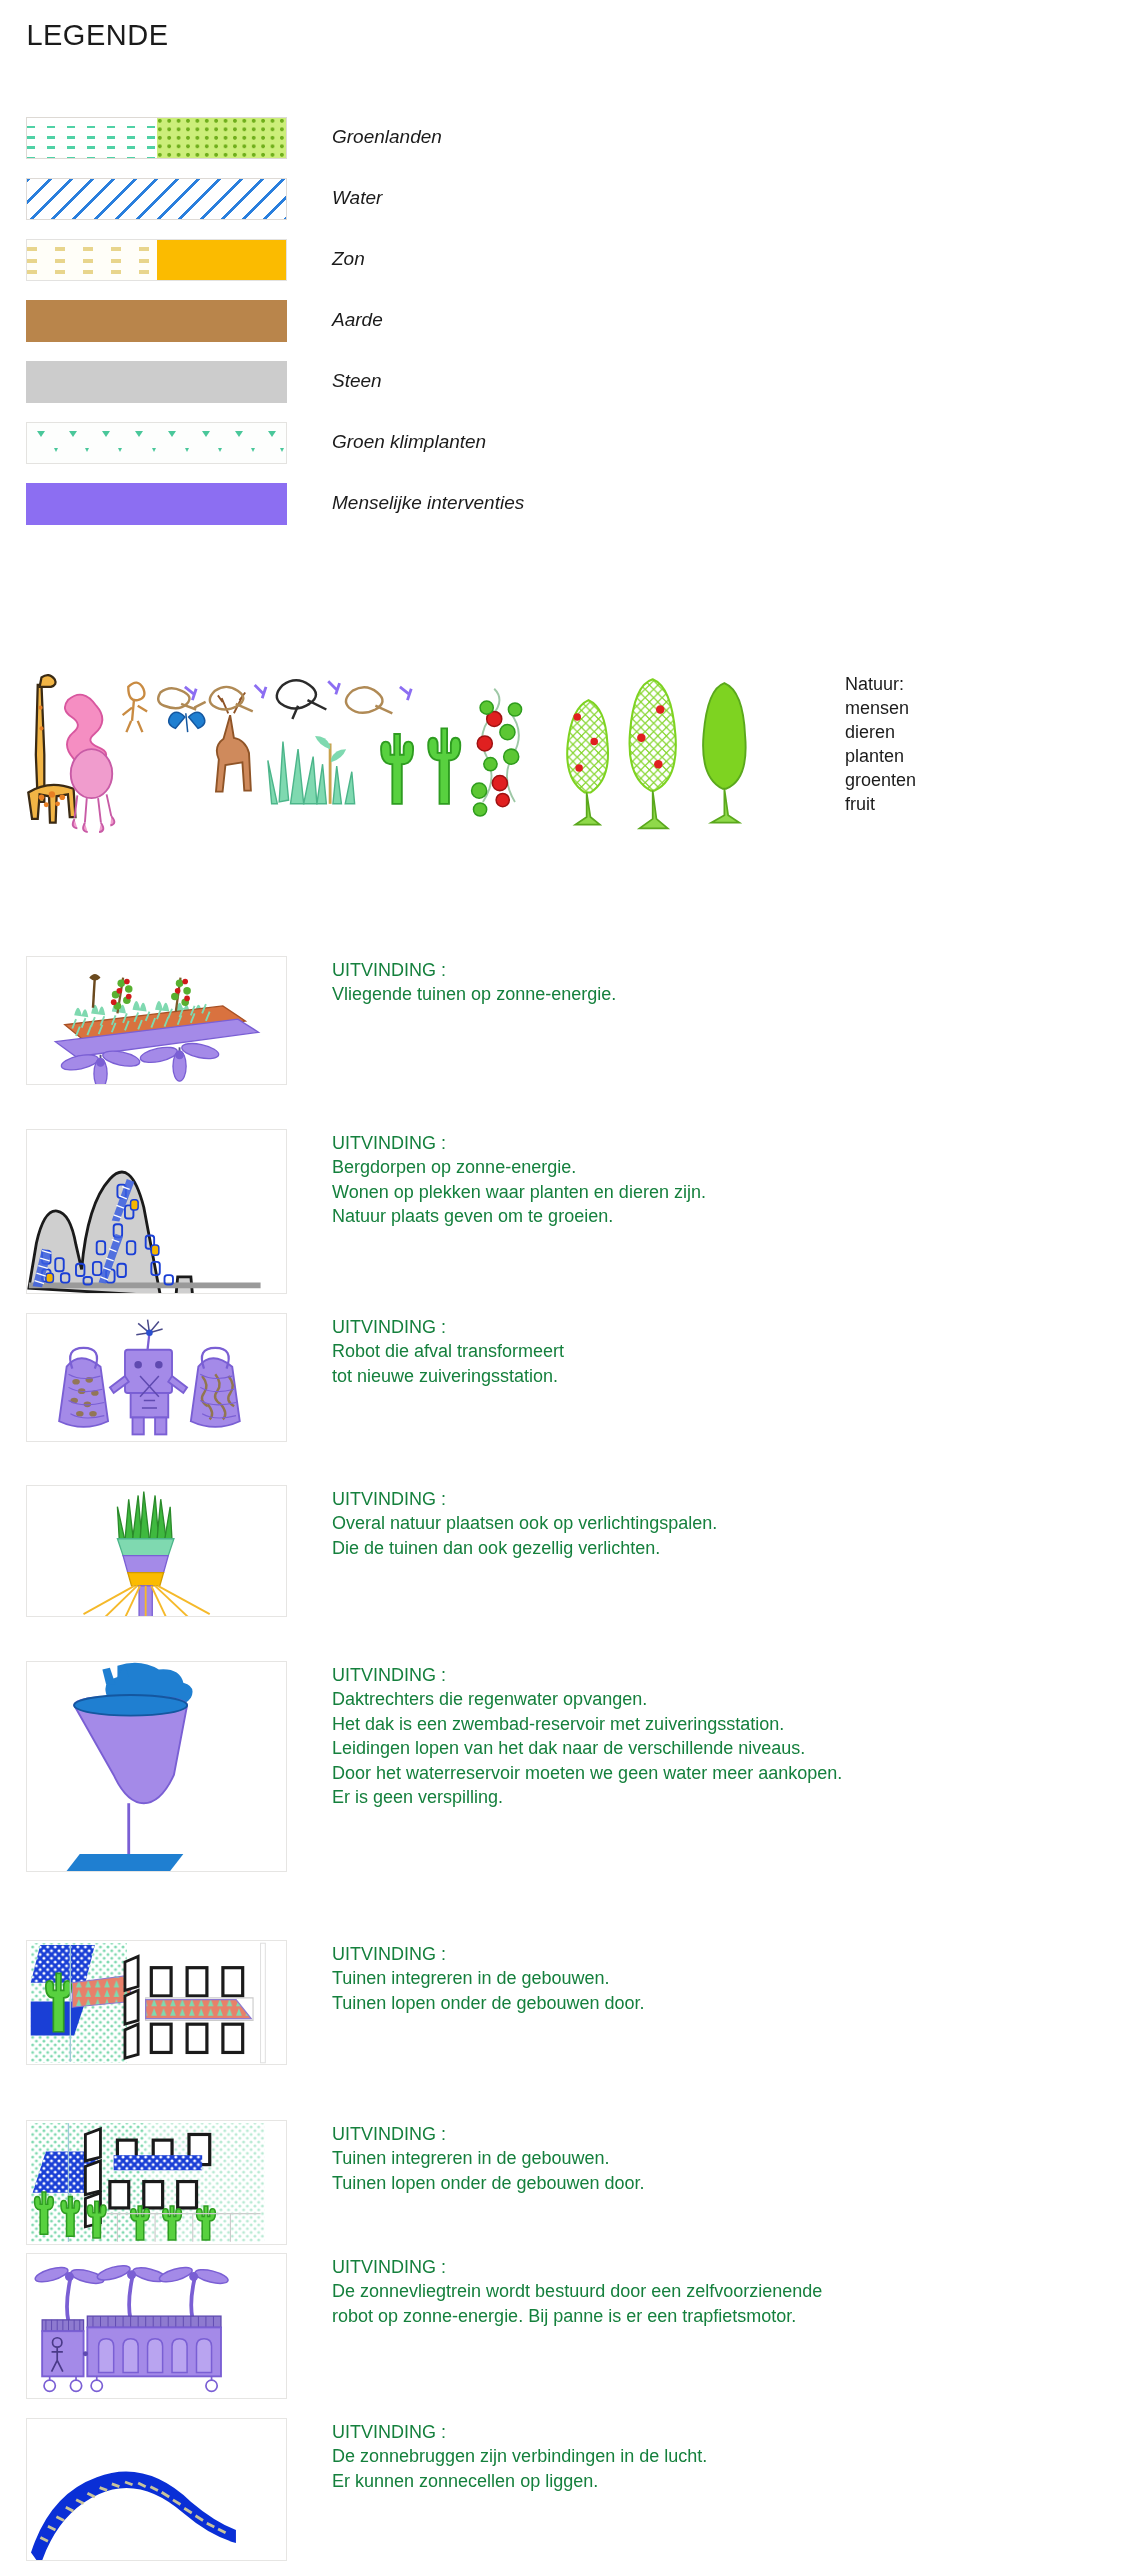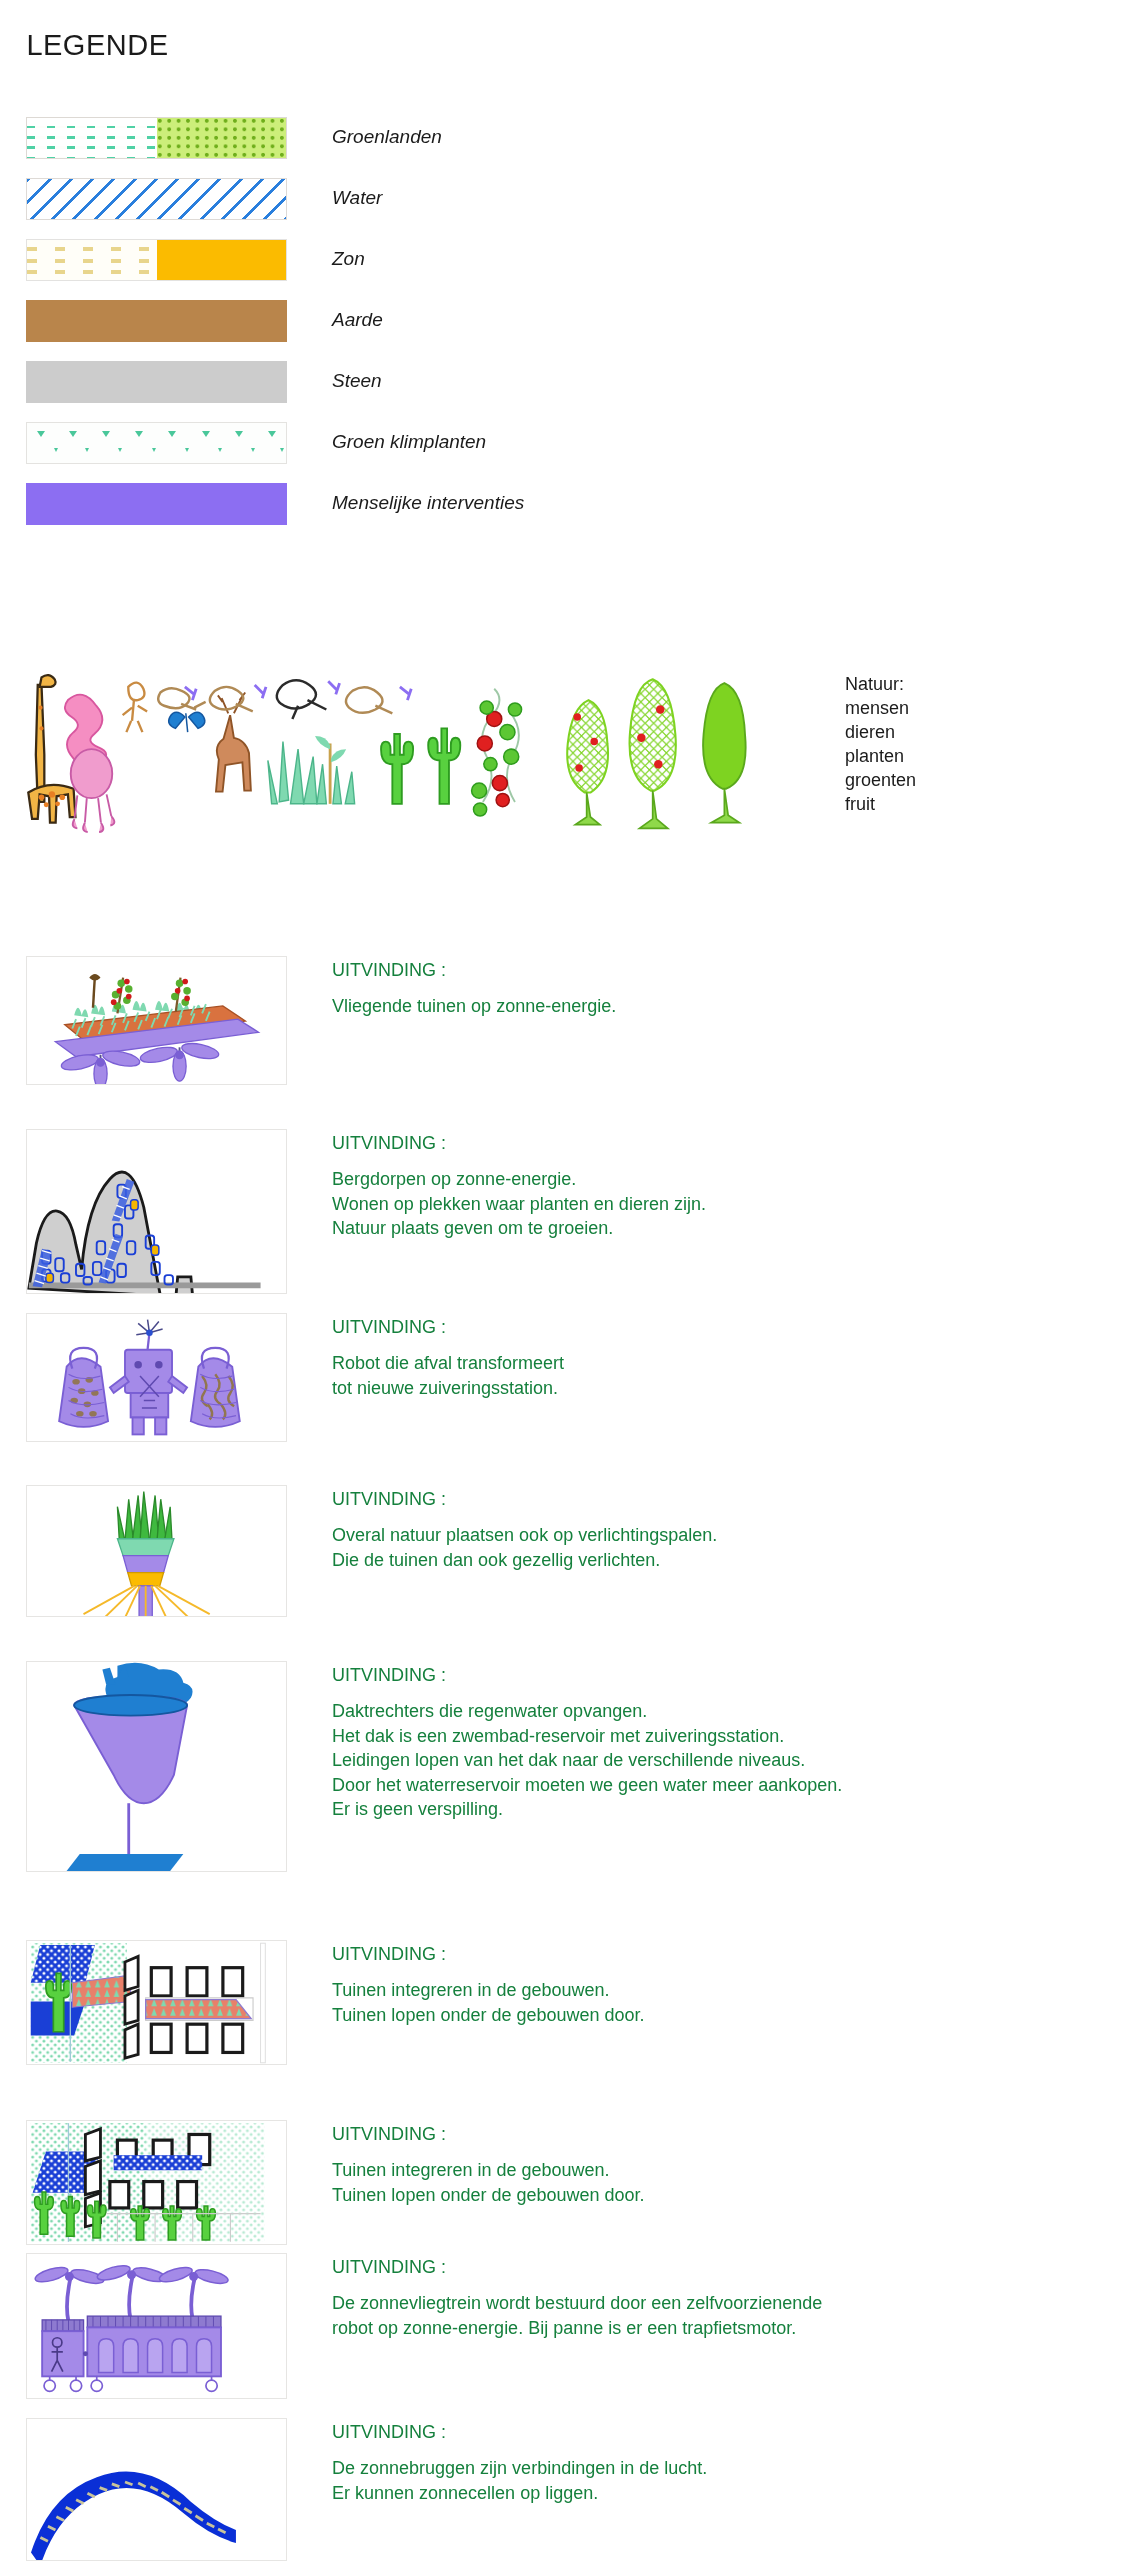--- a/index.html
+++ b/index.html
@@ -11,21 +11,21 @@
     height: 2576px;
     position: relative;
     font-family: "Liberation Sans", sans-serif;
     color: #1a1a1a;
     overflow: hidden;
   }
 
   
   .legend-title {
     position: absolute;
-    left: 26.4px; top: 29px;
+    left: 26.4px; top: 19px;
     font-size: 29px;
     letter-spacing: 0.5px;
     font-weight: 400;
     color: #1b1b1b;
   }
 
   
   .legend-list { position: absolute; left: 0; top: 117px; width: 1132px; }
   .legend-row {
     position: relative;
@@ -153,21 +153,21 @@
   }
   .card .body {
     position: absolute;
     left: 332px; top: 1.9px;
     width: 773px;
     font-size: 18px;
     line-height: 24.5px;
     color: #15803d;
   }
   .card .head { display: block; }
-  .card .desc { display: block; white-space: pre-line; margin-top: 12px; }
+  .card .desc { display: block; white-space: pre-line; }
 
   svg { display: block; }
 </style>
 </head>
 <body>
 
 <div class="legend-title">LEGENDE</div>
 
 <div class="legend-list">
 

